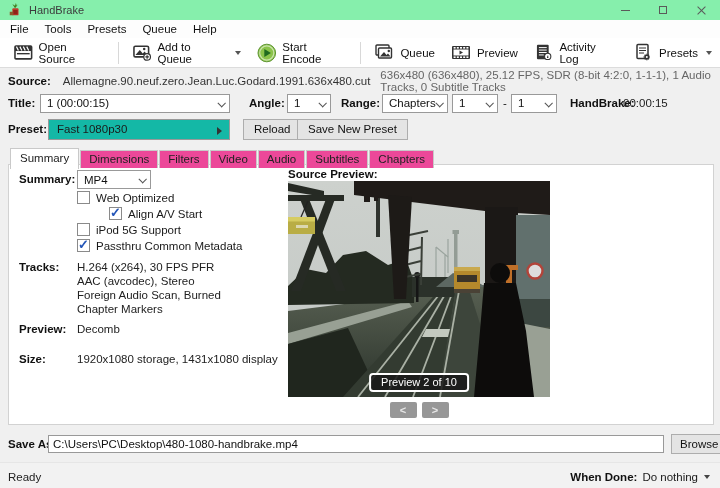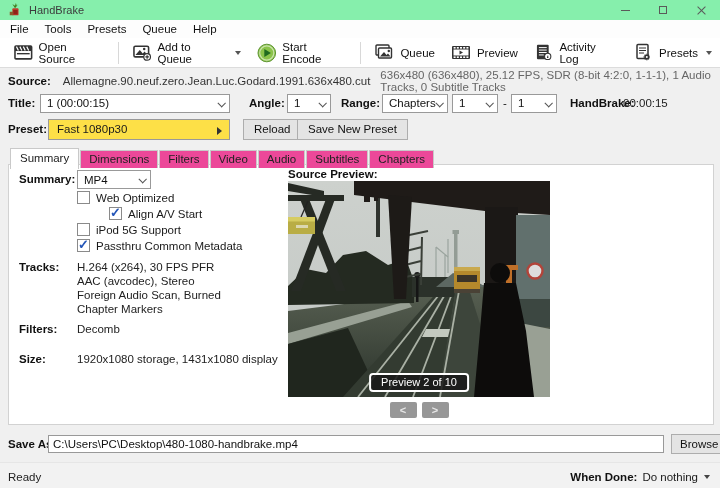--- a/index.html
+++ b/index.html
@@ -30,21 +30,21 @@
   .row { position:absolute; left:0; width:720px; display:flex; align-items:center; }
   .lbl { font-weight:bold; color:#111; }
   .src-row { top:73px; padding-left:8px; height:16px; }
   .src-file { margin-left:12px; color:#333; }
   .src-details { margin-left:10px; color:#666; }
 
   .combo { position:relative; background:#fff; border:1px solid #999; height:19px; display:flex; align-items:center; padding:0 16px 0 6px; color:#111; }
   .combo::after { content:''; position:absolute; right:5px; top:6px; width:5px; height:5px; border-right:1.4px solid #555; border-bottom:1.4px solid #555; transform:rotate(45deg) translateY(-1px); }
   .abs { position:absolute; }
 
-  .preset-combo { position:relative; background:#fde047; border:1px solid #999; height:21px; display:flex; align-items:center; padding:0 18px 0 8px; }
+  .preset-combo { position:relative; background:#14b8a6; border:1px solid #999; height:21px; display:flex; align-items:center; padding:0 18px 0 8px; }
   .preset-combo::after { content:''; position:absolute; right:7px; top:7px; width:0; height:0; border-top:4px solid transparent; border-bottom:4px solid transparent; border-left:5px solid #333; }
   .btn { background:#e4e4e4; border:1px solid #adadad; height:21px; display:inline-flex; align-items:center; justify-content:center; padding:0 10px; font-size:11.5px; color:#111; }
 
   
   .tabs { position:absolute; top:147px; left:10px; display:flex; align-items:flex-end; z-index:3; }
   .tab { background:#ec4899; border:1px solid #c9c9c9; border-bottom:none; padding:2px 8px 3px; font-size:11.5px; margin-right:1px; color:#222; }
   .tab.active { background:#fff; padding:3px 9px 5px; position:relative; top:1px; }
   .panel { position:absolute; top:164px; left:8px; width:706px; height:261px; background:#fff; border:1px solid #d2d2d2; z-index:2; }
 
   .p-lbl { position:absolute; font-weight:bold; color:#111; }
@@ -261,21 +261,21 @@
     <span class="cbbox"></span>
     <span>Passthru Common Metadata</span>
   </div>
 
   <span class="p-lbl" style="left:10px; top:96px;">Tracks:</span>
   <span class="p-val" style="left:68px; top:96px;">H.264 (x264), 30 FPS PFR</span>
   <span class="p-val" style="left:68px; top:110px;">AAC (avcodec), Stereo</span>
   <span class="p-val" style="left:68px; top:124px;">Foreign Audio Scan, Burned</span>
   <span class="p-val" style="left:68px; top:138px;">Chapter Markers</span>
 
-  <span class="p-lbl" style="left:10px; top:158px;">Filters:</span>
+  <span class="p-lbl" style="left:10px; top:158px;">Preview:</span>
   <span class="p-val" style="left:68px; top:158px;">Decomb</span>
 
   <span class="p-lbl" style="left:10px; top:188px;">Size:</span>
   <span class="p-val" style="left:68px; top:188px;">1920x1080 storage, 1431x1080 display</span>
 
   <span class="p-lbl" style="left:279px; top:3px;">Source Preview:</span>
 
   <div class="preview-box">
     <svg viewBox="0 0 262 216" preserveAspectRatio="none">
       <defs>

